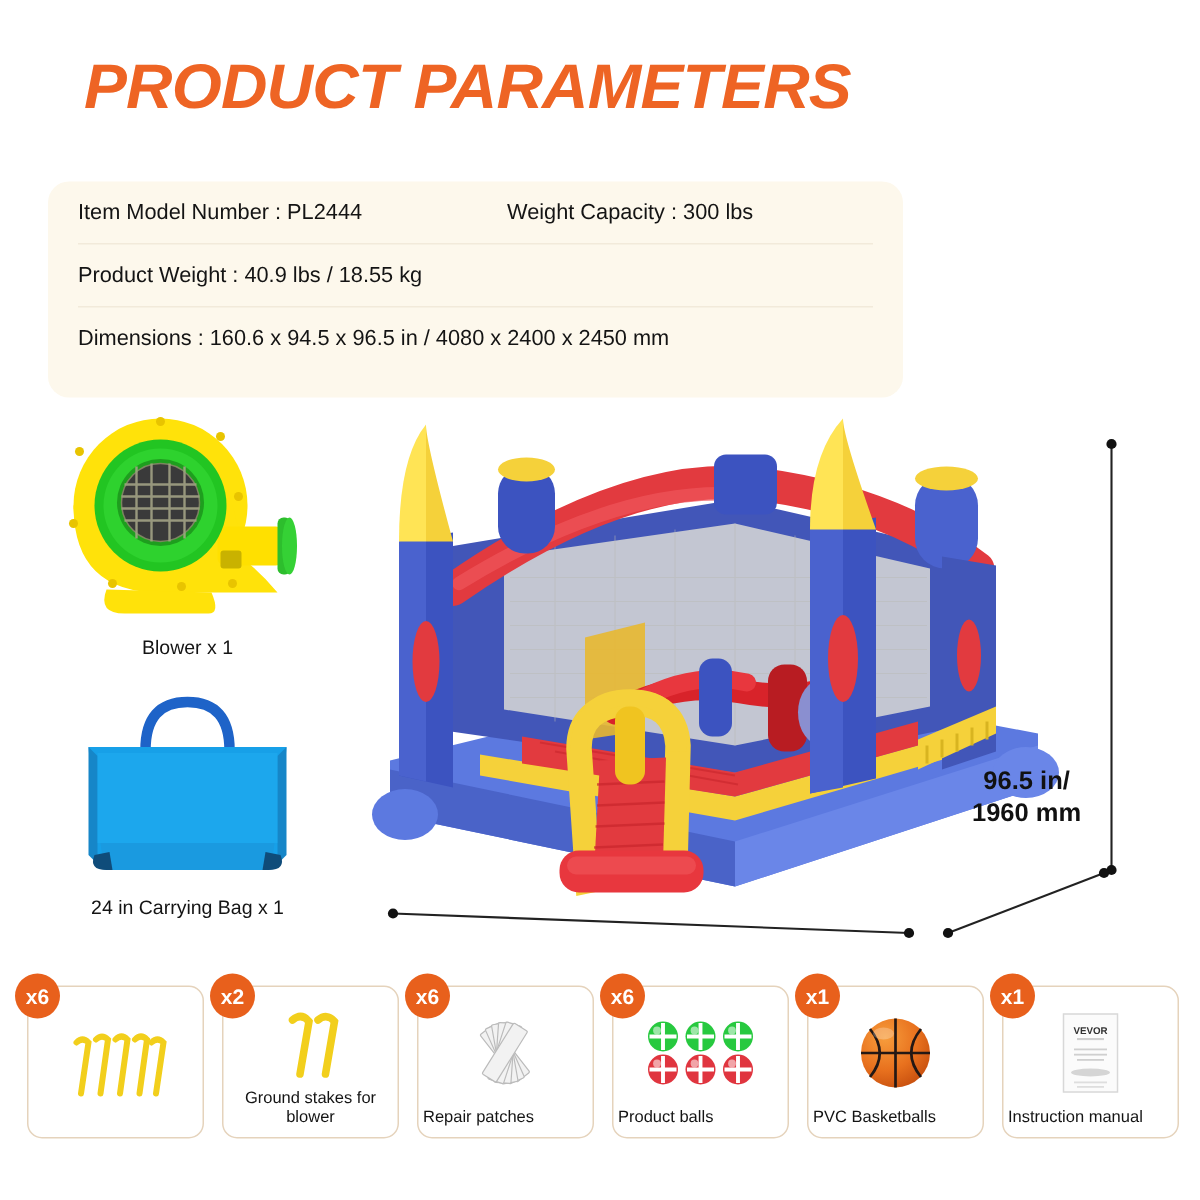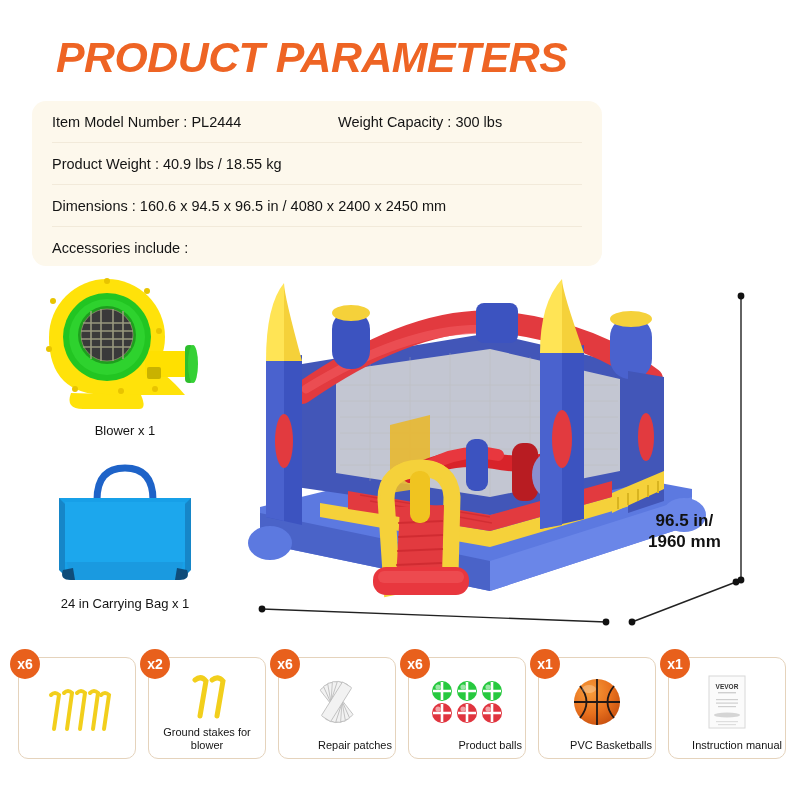--- a/index.html
+++ b/index.html
@@ -15,21 +15,21 @@
   .title{
     position:absolute;left:56px;top:34px;
     font-size:42px;font-weight:bold;font-style:italic;
     letter-spacing:-0.5px;color:#EE6424;
     transform:scaleX(1.02);transform-origin:left center;
     white-space:nowrap;
   }
 
   
   .info-panel{
-    position:absolute;left:32px;top:101px;width:570px;height:165px;
+    position:absolute;left:32px;top:121px;width:570px;height:144px;
     background:#FDF8EC;border-radius:14px;
     box-sizing:border-box;padding:0 20px;
   }
   .info-row{
     position:relative;height:41px;display:flex;align-items:center;
     border-bottom:1px solid #F2EADA;
     font-size:14.5px;color:#141414;
   }
   .info-row:last-child{border-bottom:none;}
   .info-row .cell-a{white-space:nowrap;}
@@ -57,21 +57,21 @@
 
   
   .acc-strip{
     position:absolute;left:18px;top:657px;width:768px;height:110px;
     display:flex;justify-content:space-between;
   }
   .acc-card{
     position:relative;width:118px;height:102px;
     border:1px solid #E5D3BC;border-radius:10px;background:#fff;
     box-sizing:border-box;
-    display:flex;flex-direction:column;align-items:flex-end;justify-content:flex-end;
+    display:flex;flex-direction:column;align-items:flex-start;justify-content:flex-end;
     padding-bottom:6px;
   }
   .acc-badge{
     position:absolute;left:-9px;top:-9px;width:30px;height:30px;border-radius:50%;
     background:#E8601C;color:#fff;font-size:14px;font-weight:bold;
     display:flex;align-items:center;justify-content:center;z-index:3;
   }
   .acc-art{
     flex:1;width:100%;display:flex;align-items:center;justify-content:center;
     padding-top:8px;box-sizing:border-box;
@@ -91,23 +91,20 @@
   <div class="info-panel">
     <div class="info-row">
       <span class="cell-a">Item Model Number : PL2444</span>
       <span class="cell-b">Weight Capacity : 300 lbs</span>
     </div>
     <div class="info-row">
       <span class="cell-a">Product Weight : 40.9 lbs / 18.55 kg</span>
     </div>
     <div class="info-row">
       <span class="cell-a">Dimensions : 160.6 x 94.5 x 96.5 in / 4080 x 2400 x 2450 mm</span>
-    </div>
-    <div class="info-row">
-      <span class="cell-a">Accessories include :</span>
     </div>
   </div>
 
   <div class="hero">
 
     <div class="left-item blower-wrap">
       <svg width="180" height="140" viewBox="0 0 180 140">
         <ellipse cx="72" cy="62" rx="58" ry="58" fill="#FFE20A"></ellipse>
         <path d="M14 62 Q14 120 72 120 L150 120 Q140 108 130 100 L120 62 Z" fill="#FFE20A"></path>
         <rect x="110" y="76" width="44" height="26" rx="5" fill="#FFE000"></rect>

